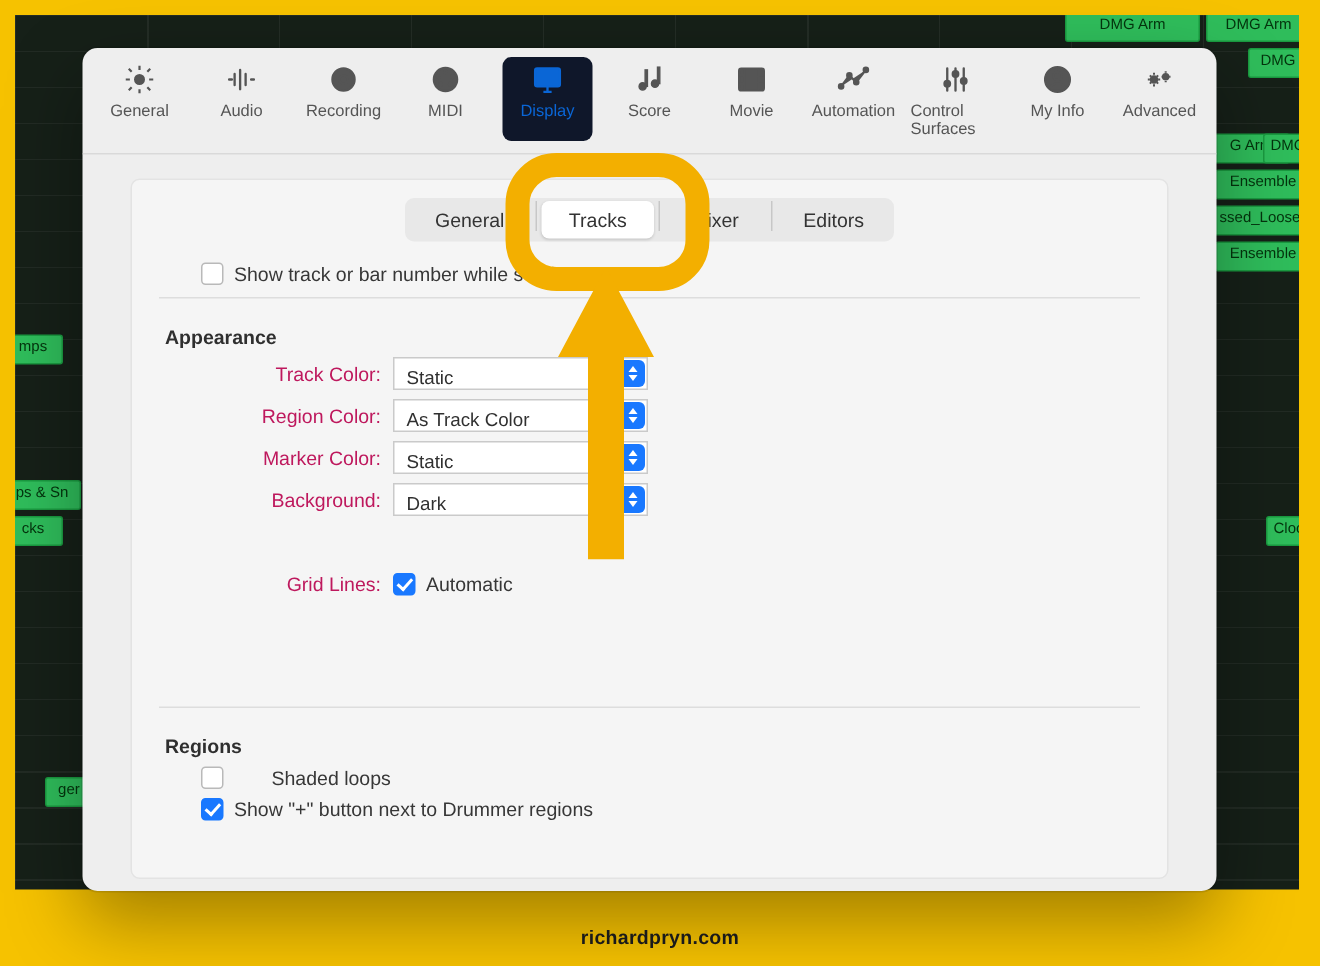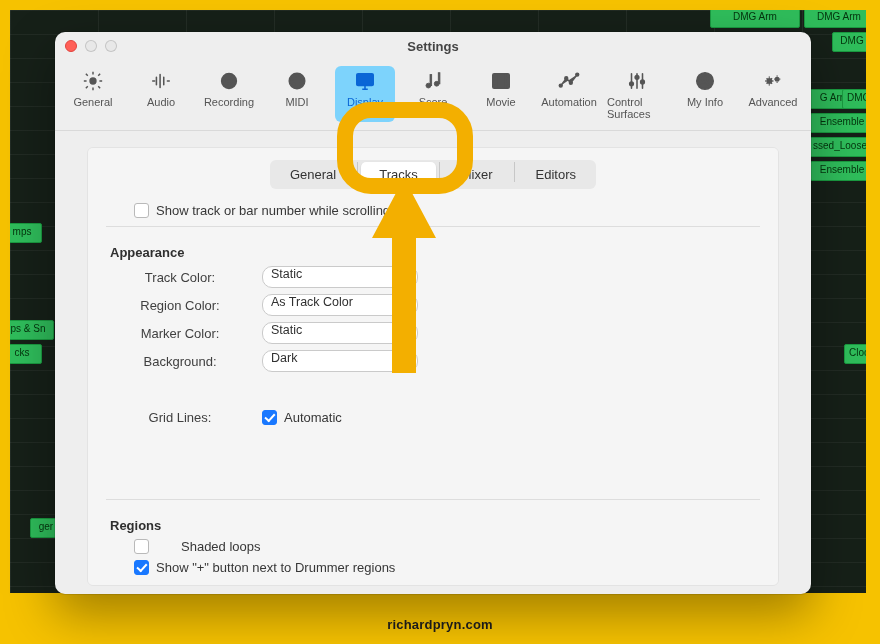--- a/index.html
+++ b/index.html
@@ -76,21 +76,21 @@
     border-bottom: 1px solid #d9d9d9;
   }
   .tbtn {
     display:flex; flex-direction:column; align-items:center; gap:4px;
     width: 64px;
     padding: 4px 0 2px;
     border-radius: 6px;
     cursor: default;
     color: #555;
   }
-  .tbtn.selected { background:#7dd3fc; color:#0a66d6;}
+  .tbtn.selected { background:#0f172a; color:#0a66d6;}
   .tbtn:not(.selected) svg { stroke:#555; fill:#555; }
   .tbtn.selected svg { stroke:#0a66d6; fill:#0a66d6; }
   .tbtn .lbl { font-size:11px; }
   .ico { width:26px; height:22px; display:flex; align-items:center; justify-content:center; }
 
   .content {
     flex:1; overflow:hidden;
     padding: 16px 32px 8px;
   }
   .inner-panel {
@@ -120,23 +120,23 @@
   .seg-btn.active {
     background:#ffffff;
     box-shadow: 0 1px 2px rgba(0,0,0,0.15);
   }
 
   .row {
     display:flex; align-items:center;
     margin: 6px 0;
   }
   .row .label {
-    width: 156px; text-align:center;
+    width: 156px; text-align:right;
     padding-right: 8px;
-    color:#404040;
+    color:#be185d;
   }
   .chk {
     width:15px; height:15px;
     border:1px solid #b9b9b9;
     border-radius:3px;
     background:#fff;
     margin-right:7px;
     display:inline-flex; align-items:center; justify-content:center;
   }
   .chk.checked {
@@ -156,25 +156,25 @@
     font-weight:600; margin: 18px 0 6px 4px;
     color:#2f2f2f;
   }
   .divider {
     height:1px; background:#ddd;
     margin: 8px 0 12px;
   }
 
   .sel {
     position:relative;
-    width: 156px; height:22px;
+    width: 170px; height:22px;
     background:#fff;
     border:1px solid #cacaca;
-    border-radius:10px;
-    display:flex; align-items:flex-start;
+    border-radius:0;
+    display:flex; align-items:flex-end;
     padding: 0 22px 0 8px;
     font-size:12.5px; color:#303030;
   }
   .sel .stepbox {
     position:absolute; right:1px; top:1px; bottom:1px;
     width:17px;
     background:#1978ff;
     border-radius:0 4px 4px 0;
     display:flex; flex-direction:column;
   }
@@ -233,28 +233,20 @@
       <div class="clip" style="left: 800px; top: 151px; width: 64px;">Ensemble</div>
       <div class="clip" style="left: -8px; top: 213px; width: 40px;">mps</div>
       <div class="clip" style="left: -8px; top: 310px; width: 52px;">ps &amp; Sn</div>
       <div class="clip" style="left: -8px; top: 334px; width: 40px;">cks</div>
       <div class="clip" style="left: 834px; top: 334px; width: 30px;">Cloc</div>
       <div class="clip" style="left: -8px; top: 508px; width: 58px; margin-left: 28px;">ger Snap</div>
     </div>
 </div>
 
 <div class="window">
-  <div class="titlebar">
-    <div class="traffic">
-      <div class="dot close"></div>
-      <div class="dot min"></div>
-      <div class="dot max"></div>
-    </div>
-    <div class="win-title">Settings</div>
-  </div>
 
   <div class="toolbar" id="toolbar">
       <div class="tbtn">
         <div class="ico">
           <svg viewBox="0 0 24 24" width="22" height="22" fill="none" stroke="currentColor" stroke-width="1.6">
             <circle cx="12" cy="12" r="3.2"></circle>
             <path d="M12 2v3M12 19v3M4.2 4.2l2.1 2.1M17.7 17.7l2.1 2.1M2 12h3M19 12h3M4.2 19.8l2.1-2.1M17.7 6.3l2.1-2.1"></path>
           </svg>
         </div>
         <div class="lbl">General</div>

